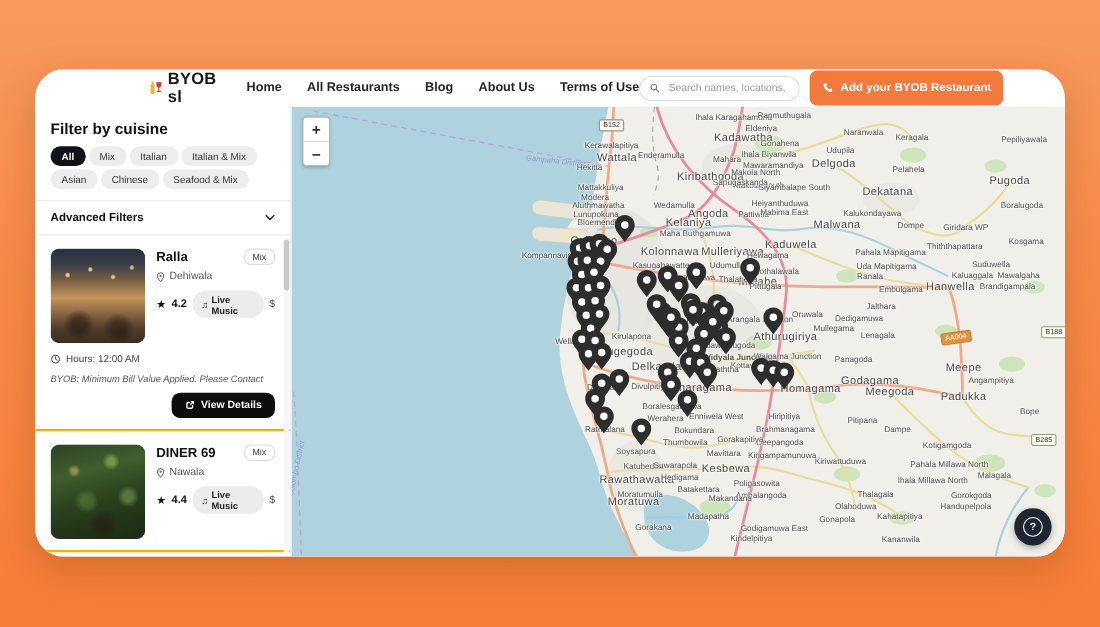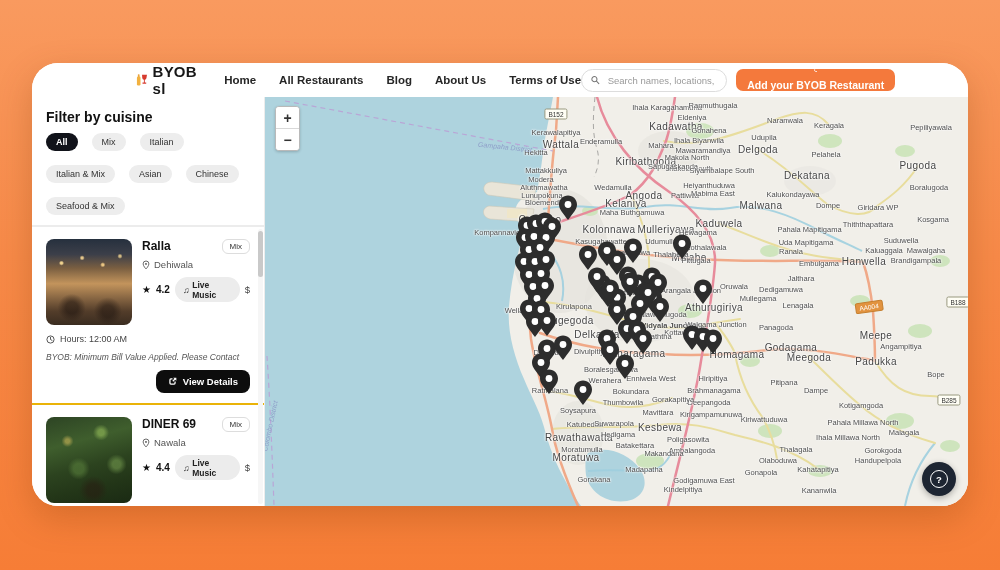--- a/index.html
+++ b/index.html
@@ -14,30 +14,30 @@
   .logo{display:flex;align-items:center;gap:5px;}
   .logo-txt{font-size:15px;font-weight:800;color:#171717;letter-spacing:.2px;}
   .nav{display:flex;gap:23px;margin-left:24px;}
   .nav-item{font-size:11.5px;font-weight:600;color:#262626;cursor:pointer;white-space:nowrap;}
   .hdr-right{margin-left:auto;display:flex;align-items:center;gap:9px;}
   .search{display:flex;align-items:center;gap:6px;width:146px;height:23px;border:1px solid #ddd;
     border-radius:13px;padding:0 9px;box-sizing:border-box;}
   .search input{border:0;outline:0;width:100%;font-size:9.5px;color:#444;background:transparent;
     font-family:"Liberation Sans",sans-serif;}
   .search input::placeholder{color:#9a9a9a;}
-  .add-btn{display:flex;align-items:center;gap:6px;height:22px;padding:0 11px;border:0;
+  .add-btn{display:flex;align-items:center;gap:6px;height:32px;padding:0 11px;border:0;
     background:#f4793c;color:#fff;font-size:10.5px;font-weight:700;border-radius:7px;cursor:pointer;
-    font-family:"Liberation Sans",sans-serif;white-space:nowrap;flex-direction:column;}
+    font-family:"Liberation Sans",sans-serif;white-space:nowrap;}
   
   .body{flex:1;display:flex;min-height:0;}
   .sidebar{width:233px;flex:none;border-right:1px solid #ececec;display:flex;flex-direction:column;
     box-sizing:border-box;background:#fff;}
   .filters{padding:12px 14px 10px;}
   .f-title{font-size:14px;font-weight:700;color:#111;margin-bottom:8px;}
-  .chips{display:flex;flex-wrap:wrap;gap:14px;}
+  .chips{display:flex;flex-wrap:wrap;gap:3px;}
   .chip{font-size:9px;color:#333;background:#ededed;border-radius:999px;padding:4px 10px;cursor:pointer;}
   .chip.active{background:#11131a;color:#fff;font-weight:700;}
   .divider{height:1px;background:#ececec;flex:none;}
   .adv{display:flex;align-items:center;justify-content:space-between;padding:9px 14px;cursor:pointer;}
   .adv-lbl{font-size:10.5px;font-weight:700;color:#111;}
   .rlist{flex:1;min-height:0;overflow:hidden;position:relative;}
   .sb-track{position:absolute;right:1px;top:2px;bottom:2px;width:5px;background:#f6f6f6;border-radius:3px;}
   .sb-thumb{position:absolute;right:1px;top:4px;width:5px;height:46px;background:#c9c9c9;border-radius:3px;cursor:pointer;}
   .rcard{padding:12px 14px 10px;border-bottom:2px solid #eab308;}
   .rtop{display:flex;gap:10px;}
@@ -148,20 +148,26 @@
               <div class="chip active">All</div>
               <div class="chip">Mix</div>
               <div class="chip">Italian</div>
               <div class="chip">Italian &amp; Mix</div>
               <div class="chip">Asian</div>
               <div class="chip">Chinese</div>
               <div class="chip">Seafood &amp; Mix</div>
             </div>
         </div>
         <div class="divider"></div>
+        <div class="adv">
+          <span class="adv-lbl">Advanced Filters</span>
+          <svg width="9" height="6" viewBox="0 0 9 6">
+            <path d="M1 1l3.5 3.5L8 1" fill="none" stroke="#222" stroke-width="1.3" stroke-linecap="round"></path>
+          </svg>
+        </div>
         <div class="divider"></div>
 
         <div class="rlist">
 
           <div class="rcard">
             <div class="rtop">
               <div class="thumb" data-img="night"></div>
               <div class="rinfo">
                 <div class="rrow1">
                   <span class="rname">Ralla</span>

